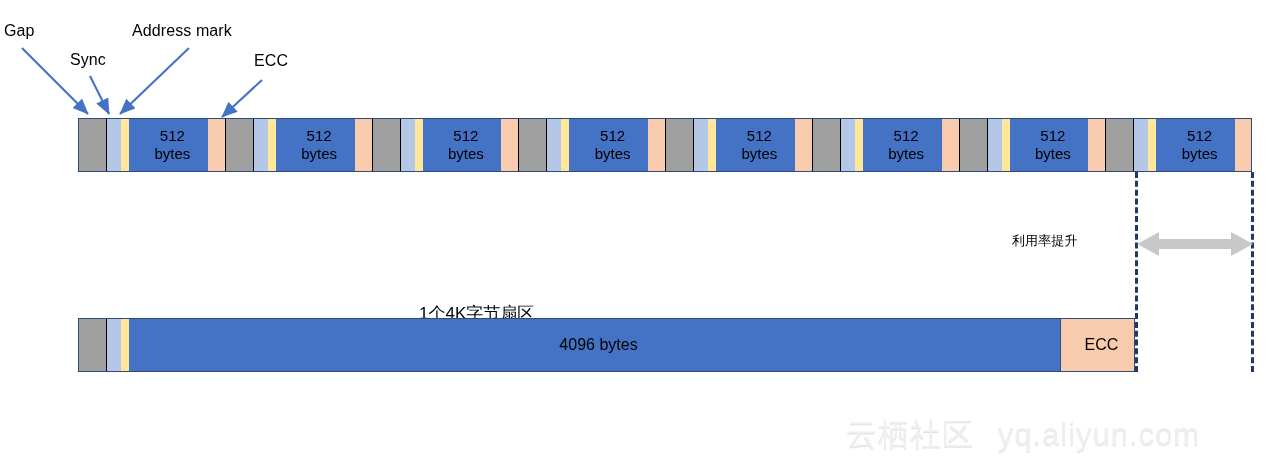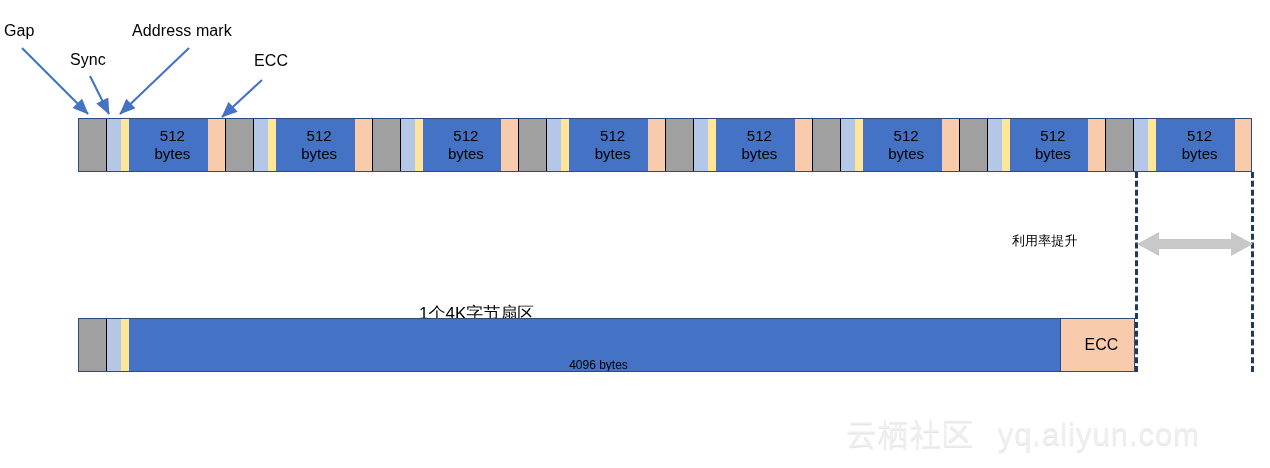--- a/index.html
+++ b/index.html
@@ -27,21 +27,21 @@
 
   .seg{position:relative;box-sizing:border-box;padding-left:8px;}
   .seg-gap{background:#A0A0A0;border:1.5px solid #000000;}
   .seg-sync{background:#B4C7E7;}
   .seg-am{background:#FFE699;}
   .seg-data{
     background:#4472C4;display:flex;flex-direction:column;
     align-items:center;justify-content:center;line-height:1.18;
     color:#000;font-size:15px;
   }
-  .seg-data.big{font-size:12px;flex-direction:row;align-items:flex-end;}
+  .seg-data.big{font-size:16px;flex-direction:row;}
   .seg-ecc{background:#F8CBAD;}
   .seg-ecc.boxed{
     border:1.5px solid #2E4B7C;display:flex;align-items:center;
     justify-content:center;font-size:16px;color:#000;
   }
   .bar-outline{
     position:absolute;box-sizing:border-box;border:1.5px solid #2E4B7C;
     pointer-events:none;
   }
 

